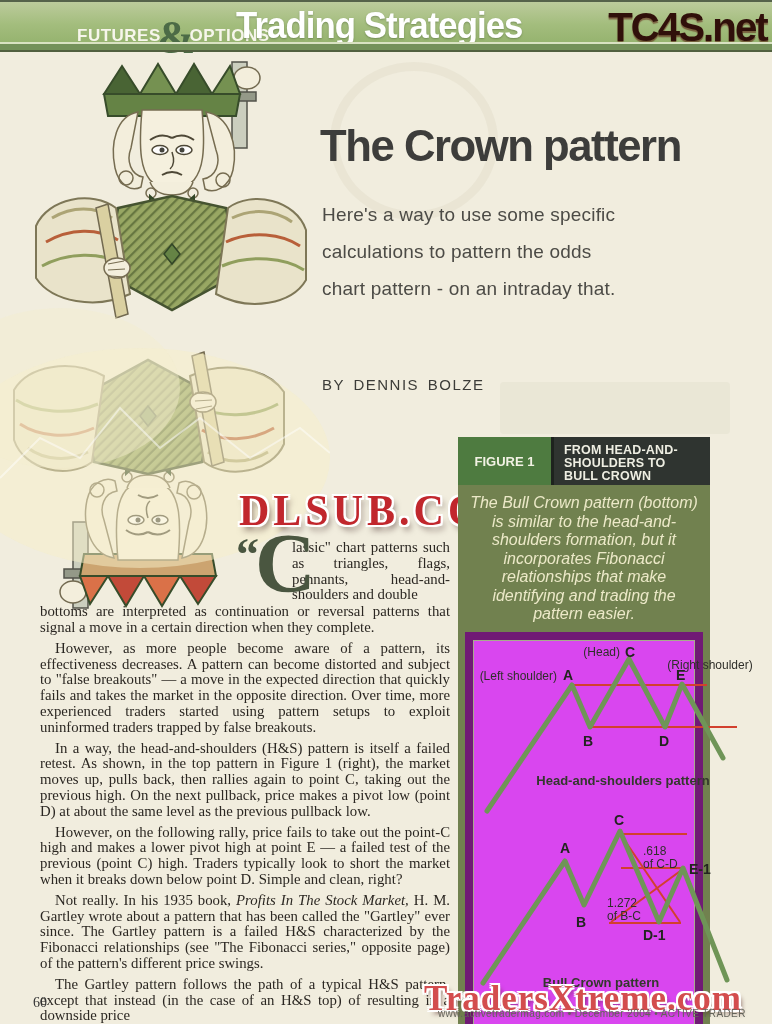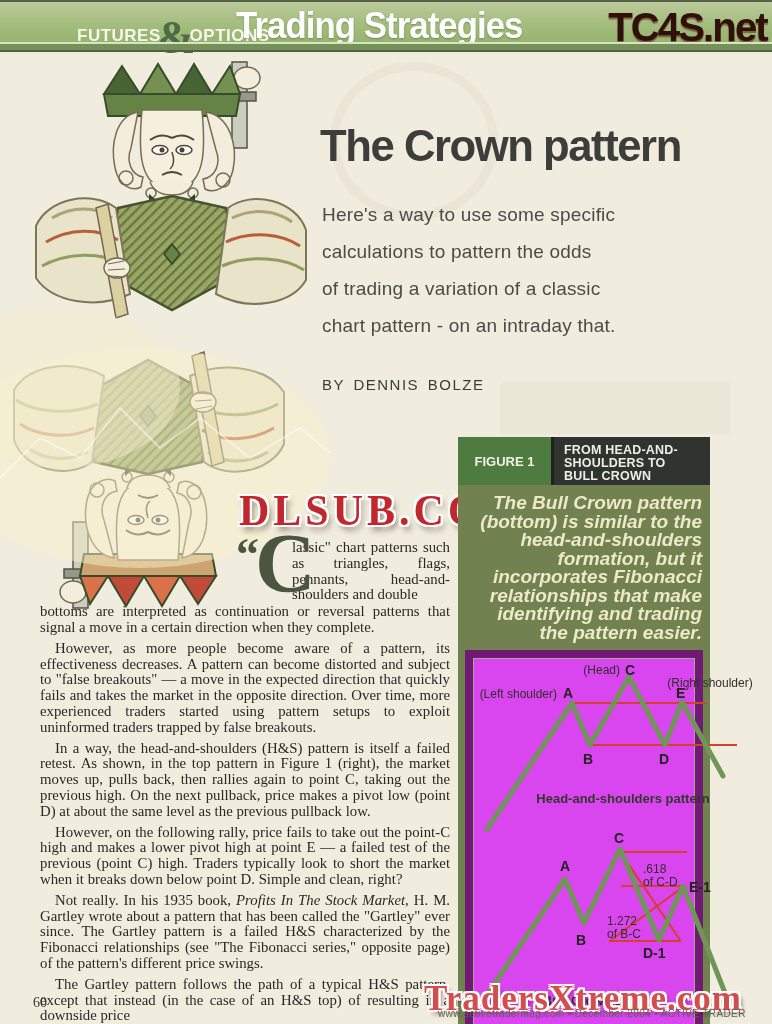--- a/index.html
+++ b/index.html
@@ -66,22 +66,22 @@
   .para{margin:5px 0 0 0;text-indent:15px;}
   .ital{font-style:italic;}
   
   .figure{position:absolute;left:458px;top:437px;width:252px;font-family:"Liberation Sans",sans-serif;}
   .fig-header{display:flex;height:48px;}
   .fig-label{width:96px;background:#4e7b40;color:#f2f2e4;font-weight:bold;font-size:13px;
     display:flex;align-items:center;justify-content:center;border-right:3px solid #1e231e;box-sizing:border-box;}
   .fig-title{flex:1;background:#2f3430;color:#eeeee2;font-weight:bold;font-size:12.5px;
     line-height:13px;padding:7px 8px 0 10px;letter-spacing:.2px;box-sizing:border-box;}
   .fig-body{background:#71814f;padding:0 7px 7px 7px;}
-  .fig-caption{font-style:italic;font-size:19px;line-height:18.5px;color:#ece9c8;
-    padding:9px 1px 8px 1px;text-align:right;font-weight:bold;}
+  .fig-caption{font-style:italic;font-size:16px;line-height:18.5px;color:#ece9c8;
+    padding:9px 1px 8px 1px;text-align:center;}
   .fig-frame{border:8px solid #701a75;background:#d946ef;padding:3px 0;box-shadow:inset 0 0 0 1px #a7ab8c;}
   .diagram{display:block;margin:0 auto;}
   .dg-line{fill:none;stroke:#6f9557;stroke-width:5;stroke-linejoin:round;stroke-linecap:round;}
   .dg-red{stroke:#d2402e;stroke-width:2;}
   .dg-txt{font-family:"Liberation Sans",sans-serif;font-size:12px;fill:#2f2f2a;}
   .dg-pt{font-family:"Liberation Sans",sans-serif;font-size:14px;font-weight:bold;fill:#22251f;}
   .dg-name{font-family:"Liberation Sans",sans-serif;font-size:13px;font-weight:bold;fill:#33382c;}
   
   .king-art{position:absolute;left:0;top:58px;opacity:.94;pointer-events:none;}
   .king-crown-spike{fill:var(--crown,#3f5c2a);stroke:#2c431f;stroke-width:2;}
@@ -171,21 +171,20 @@
 
     <ellipse cx="140" cy="400" rx="190" ry="110" fill="#f7f0c8" opacity="0.5"></ellipse>
     <ellipse cx="60" cy="330" rx="120" ry="80" fill="#f4eecf" opacity="0.45"></ellipse>
     <polyline points="0,420 40,380 80,400 120,350 160,390 200,360 250,400 300,370 330,395" fill="none" stroke="#ffffff" stroke-width="2" opacity="0.5"></polyline>
   </svg>
 
   <div class="article-title">The Crown pattern</div>
   <div class="deck">
     <div>Here's a way to use some specific</div>
     <div>calculations to pattern the odds</div>
-    <div>of trading a variation of a classic</div>
     <div>chart pattern - on an intraday that.</div>
   </div>
   <div class="byline">BY DENNIS BOLZE</div>
 
   <div class="watermark">DLSUB.COM</div>
 
   <div class="bodycopy">
     <div class="lead">
       <span class="dropcap"><span class="dc-quote">“</span><span class="dc-c">C</span></span>
       <div class="lead-narrow">lassic" chart patterns such as triangles, flags, pennants, head-and-shoulders and double</div>

